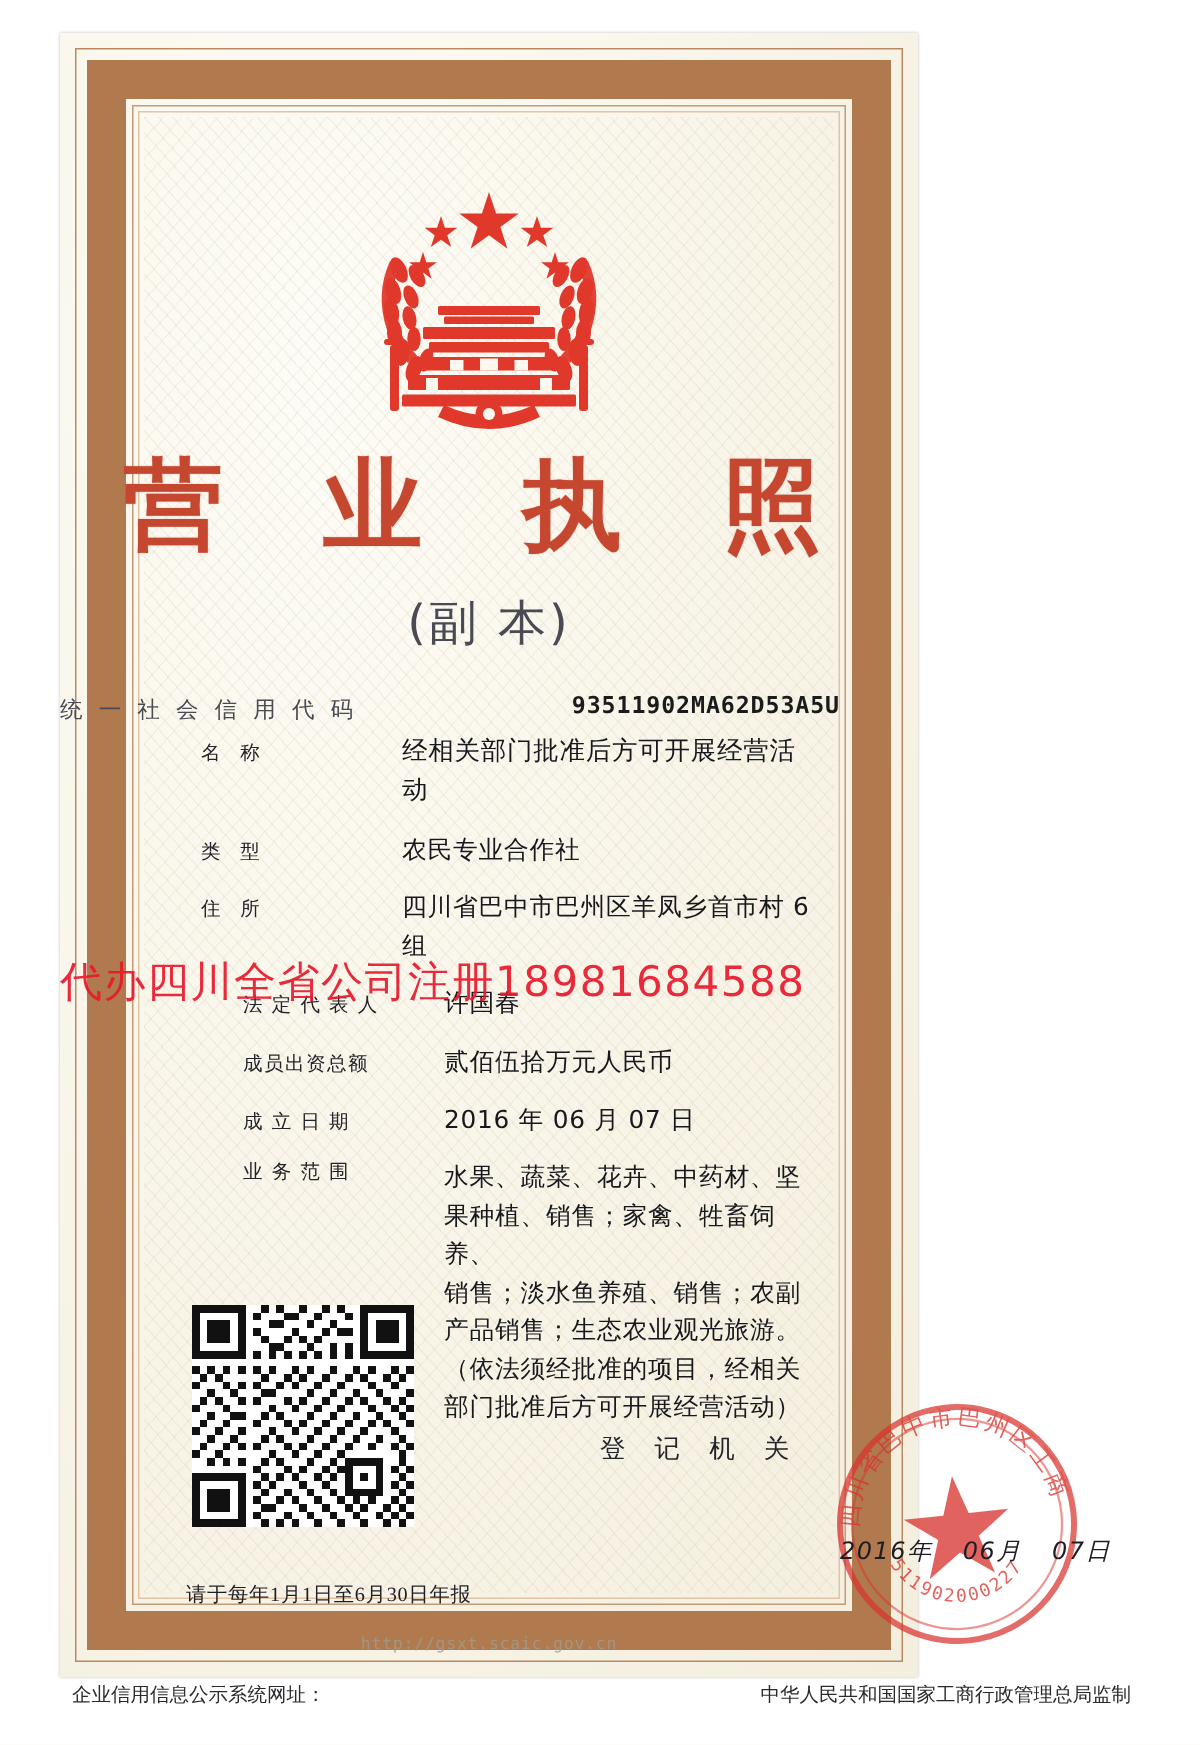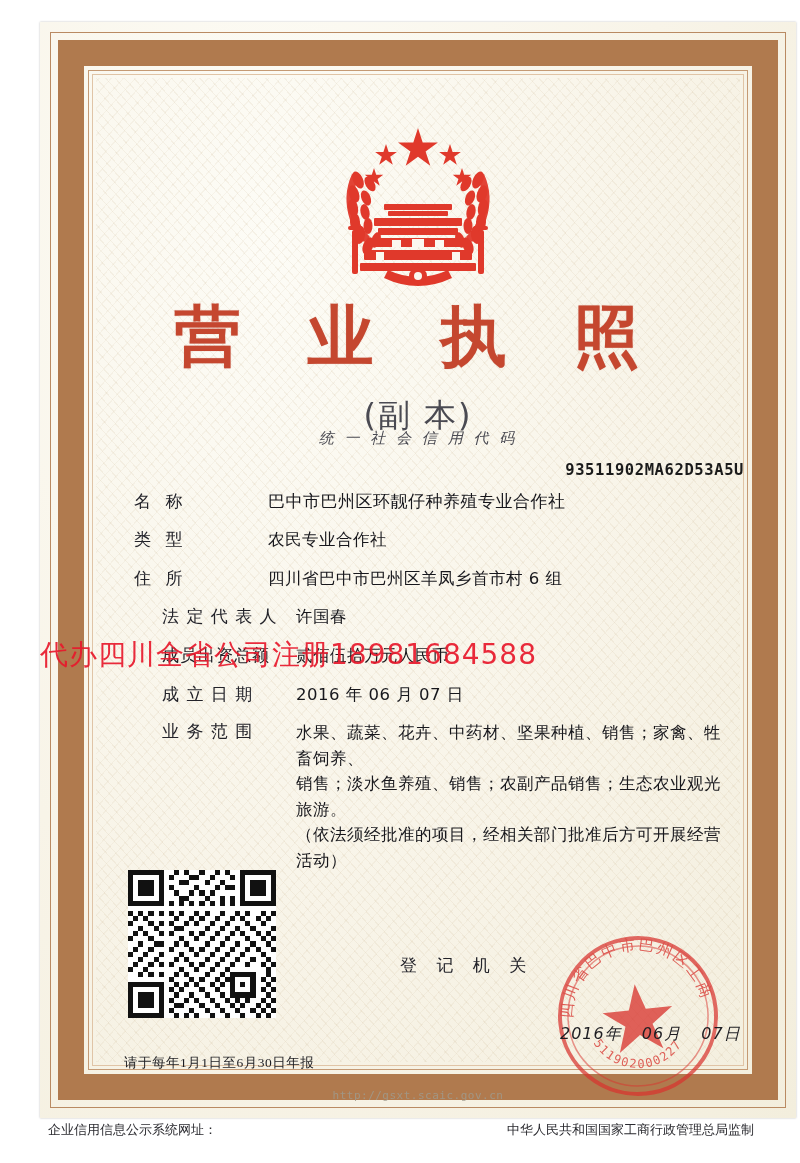--- a/index.html
+++ b/index.html
@@ -11,21 +11,21 @@
     font-family: "Liberation Sans", sans-serif;
     overflow: hidden;
     position: relative;
   }
 
   
   #cert {
     position: absolute;
     left: 40px;
     top: 22px;
-    width: 756px;
+    width: 572px;
     height: 1096px;
     background: #fbf8f0;
     background-image:
       radial-gradient(ellipse at 30% 20%, #fdfcf6 0%, #f8f4e8 55%, #f3eedd 100%);
     box-shadow: 0 0 2px rgba(0,0,0,0.25);
   }
 
   
   .border-outer {
     position: absolute;
@@ -120,27 +120,25 @@
     top: 372px;
     text-align: center;
     font-family: "DejaVu Sans", sans-serif;
     font-size: 32px;
     color: #4a4a52;
     letter-spacing: 2px;
   }
   .code-label {
     position: absolute;
     left: 0; right: 0;
-    top: 407px;
-    text-align: center;
+    top: 442px;
     font-family: "DejaVu Sans", sans-serif;
     font-size: 15px;
     color: #4a4a52;
     letter-spacing: 3px;
-    font-style: italic;
   }
   .code-value {
     position: absolute;
     right: 52px;
     top: 439px;
     font-family: "DejaVu Sans Mono", monospace;
     font-size: 15.5px;
     color: #1b1b1b;
     letter-spacing: 0.6px;
     font-weight: bold;
@@ -153,21 +151,21 @@
     top: 466px;
     right: 66px;
   }
   .row {
     display: flex;
     align-items: baseline;
     margin-bottom: 13px;
   }
   .row .lbl {
     font-family: "DejaVu Sans", sans-serif;
-    font-size: 17px;
+    font-size: 13px;
     color: #23232a;
     width: 134px;
     flex: 0 0 134px;
     letter-spacing: 1px;
   }
   .row .lbl.spaced2 { letter-spacing: 4.5px; }
   .row .lbl.tight { letter-spacing: 1px; margin-left: 28px; }
   .row .val {
     font-family: "DejaVu Sans", sans-serif;
     font-size: 16.5px;
@@ -366,21 +364,21 @@
 
   <div class="main-title">营 业 执 照</div>
   <div class="sub-title">(副 本)</div>
   <div class="code-label">统 一 社 会 信 用 代 码</div>
   <div class="code-value">93511902MA62D53A5U</div>
 
   <div class="fields">
 
     <div class="row name">
       <div class="lbl spaced2">名        称</div>
-      <div class="val">巴中市巴州区环靓仔种养殖专业合作社</div>
+      <div class="val">经相关部门批准后方可开展经营活动</div>
     </div>
 
     <div class="row">
       <div class="lbl spaced2">类        型</div>
       <div class="val">农民专业合作社</div>
     </div>
 
     <div class="row">
       <div class="lbl spaced2">住        所</div>
       <div class="val">四川省巴中市巴州区羊凤乡首市村 6 组</div>

